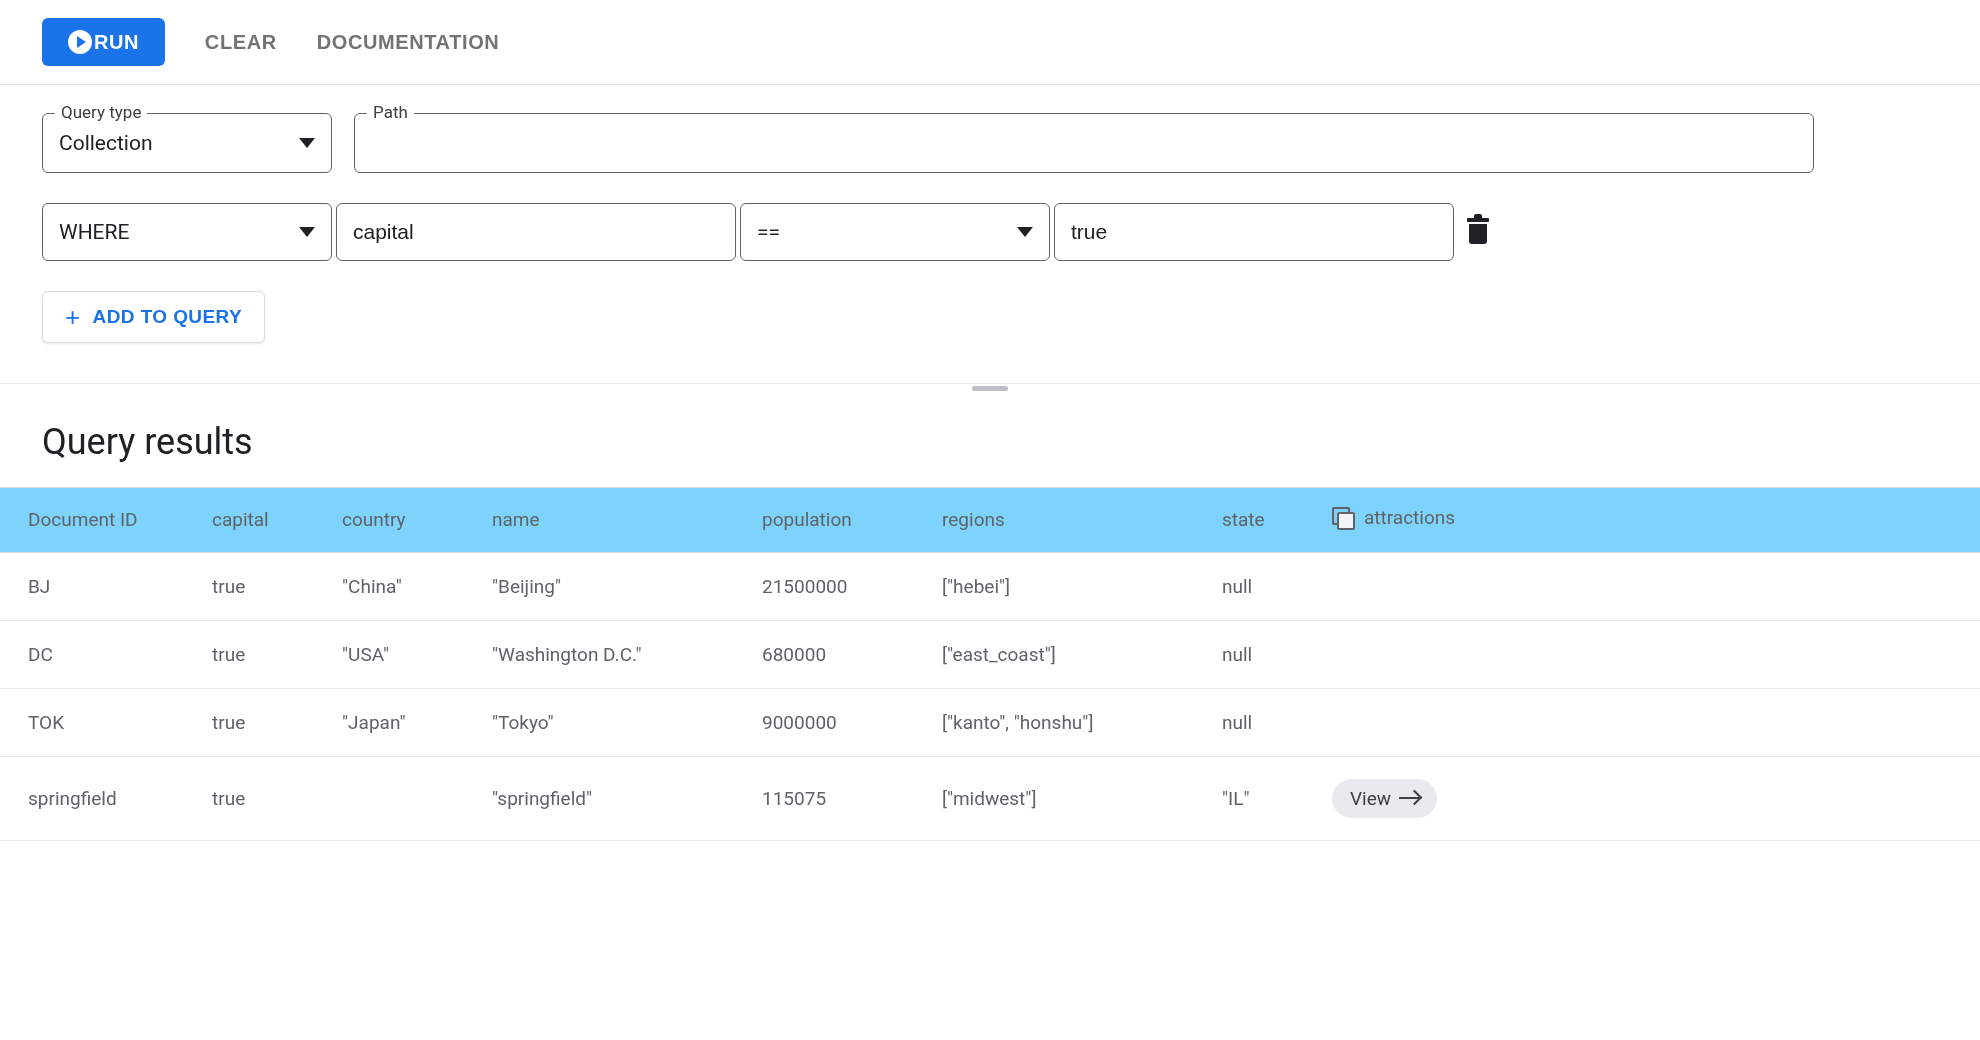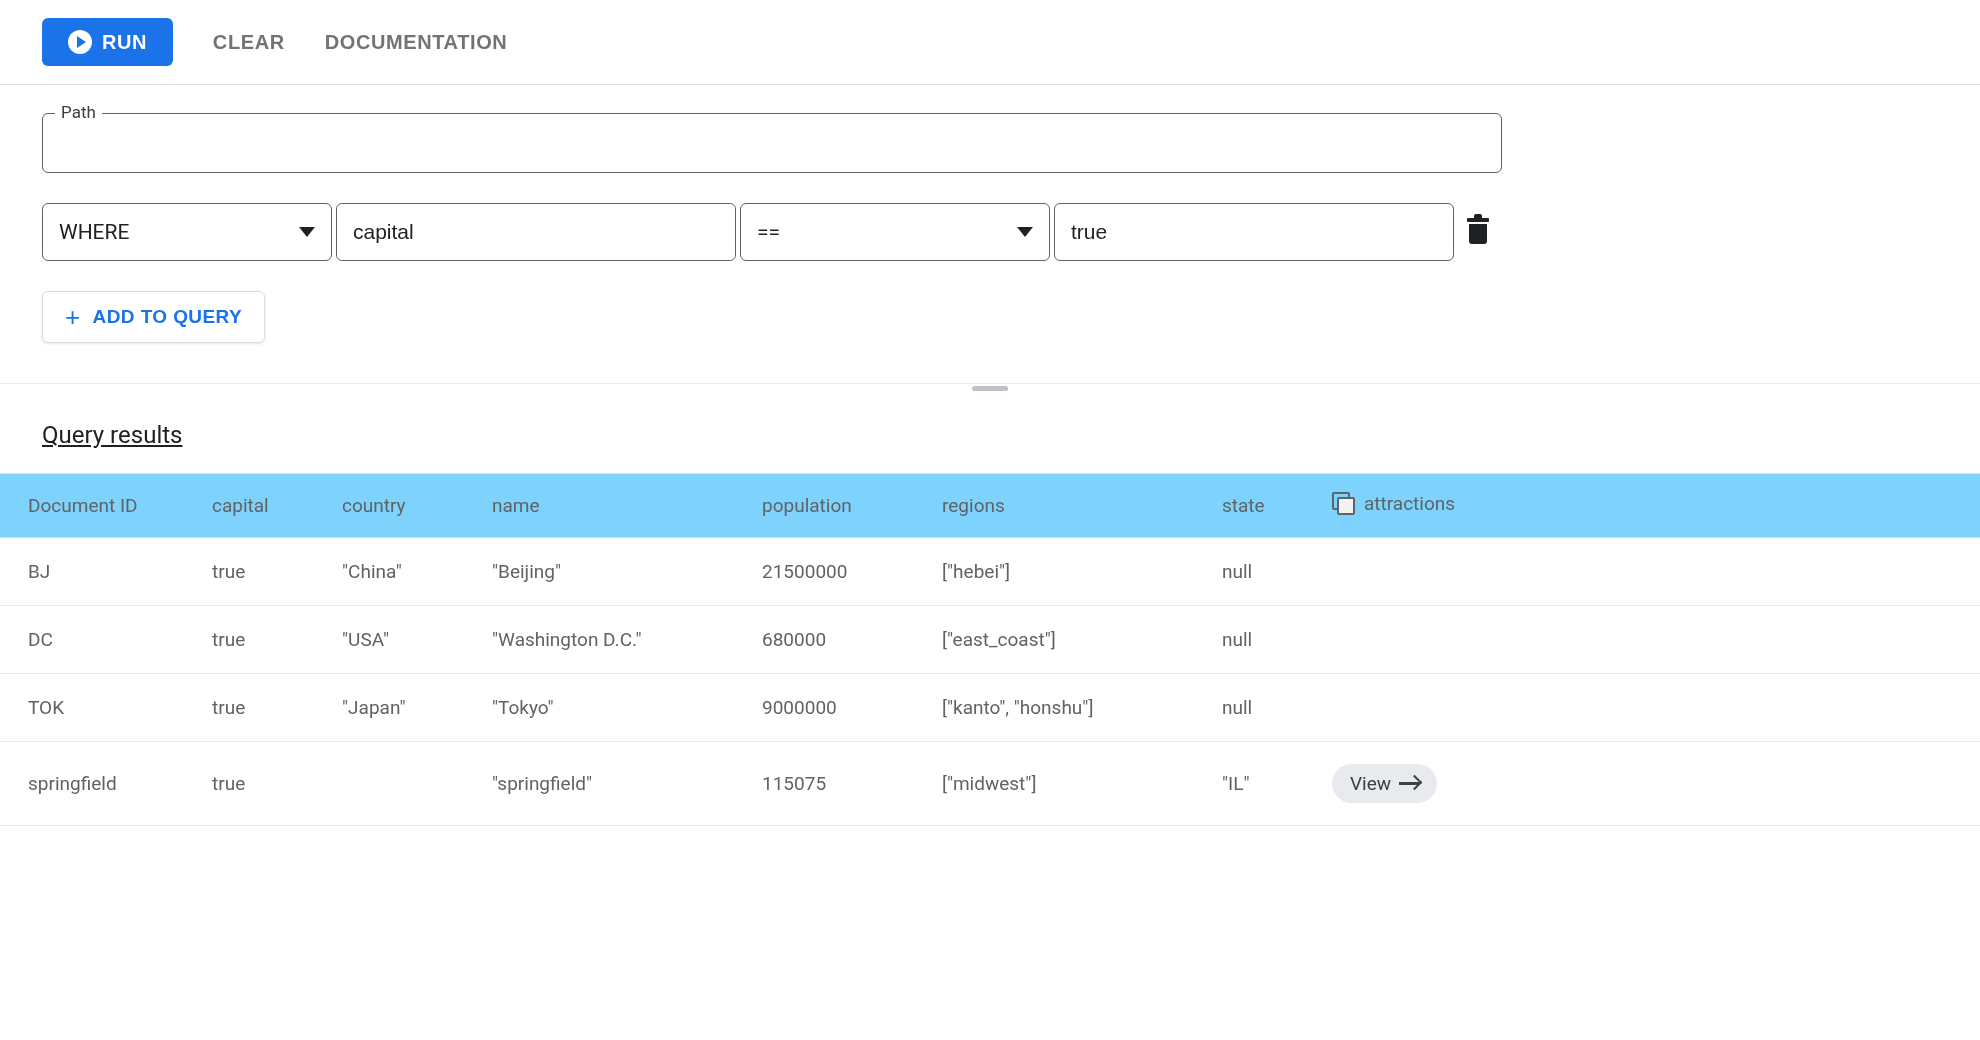--- a/index.html
+++ b/index.html
@@ -19,21 +19,21 @@
       display: flex;
       align-items: center;
       gap: 40px;
       padding: 18px 42px;
       border-bottom: 1px solid #e0e0e0;
     }
 
     .run-button {
       display: inline-flex;
       align-items: center;
-      gap: 10px;
+      gap: 2px;
       background: #1a73e8;
       color: #fff;
       border: none;
       border-radius: 6px;
       padding: 12px 26px;
       font-size: 20px;
       font-weight: 600;
       letter-spacing: 0.5px;
       cursor: pointer;
     }
@@ -234,25 +234,24 @@
       border-radius: 3px;
       position: relative;
       top: -2px;
     }
 
     .results-section {
       padding: 24px 0 0 0;
     }
 
     .results-title {
-      font-size: 24px;
+      font-size: 36px;
       font-weight: 400;
       color: #202124;
       padding: 0 42px 24px 42px;
-      text-decoration: underline;
     }
 
     .results-table {
       width: 100%;
       border-collapse: collapse;
     }
 
     .results-table thead tr {
       background: #7dd3fc;
     }
@@ -274,21 +273,21 @@
 
     .results-table td {
       padding: 22px 12px;
       font-size: 19px;
       color: #5f6368;
       border-bottom: 1px solid #e8eaed;
     }
 
     .attractions-header {
       display: inline-flex;
-      align-items: flex-start;
+      align-items: center;
       gap: 10px;
     }
 
     .collection-icon {
       display: inline-block;
       width: 22px;
       height: 22px;
       position: relative;
     }
     .collection-icon::before,
@@ -363,20 +362,25 @@
     </span>
     <span>RUN</span>
   </button>
   <button class="toolbar-link">CLEAR</button>
   <button class="toolbar-link">DOCUMENTATION</button>
 </div>
 
 <div class="query-builder">
 
   <div class="row1">
+    <div class="field-wrap query-type-field">
+      <span class="float-label">Query type</span>
+      <span class="field-value">Collection</span>
+      <span class="chevron-down"></span>
+    </div>
 
     <div class="field-wrap path-field">
       <span class="float-label">Path</span>
     </div>
   </div>
 
   <div class="row2">
     <div class="field-wrap no-float where-field">
       <span class="field-value">WHERE</span>
       <span class="chevron-down"></span>

